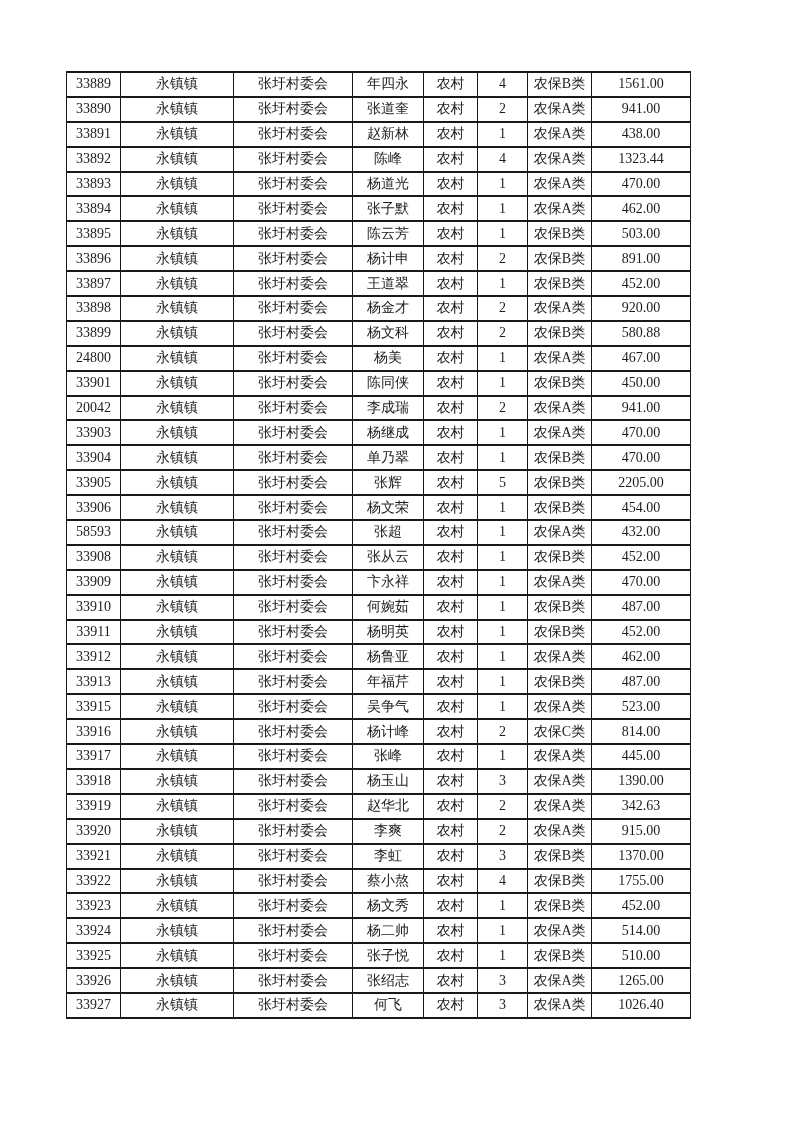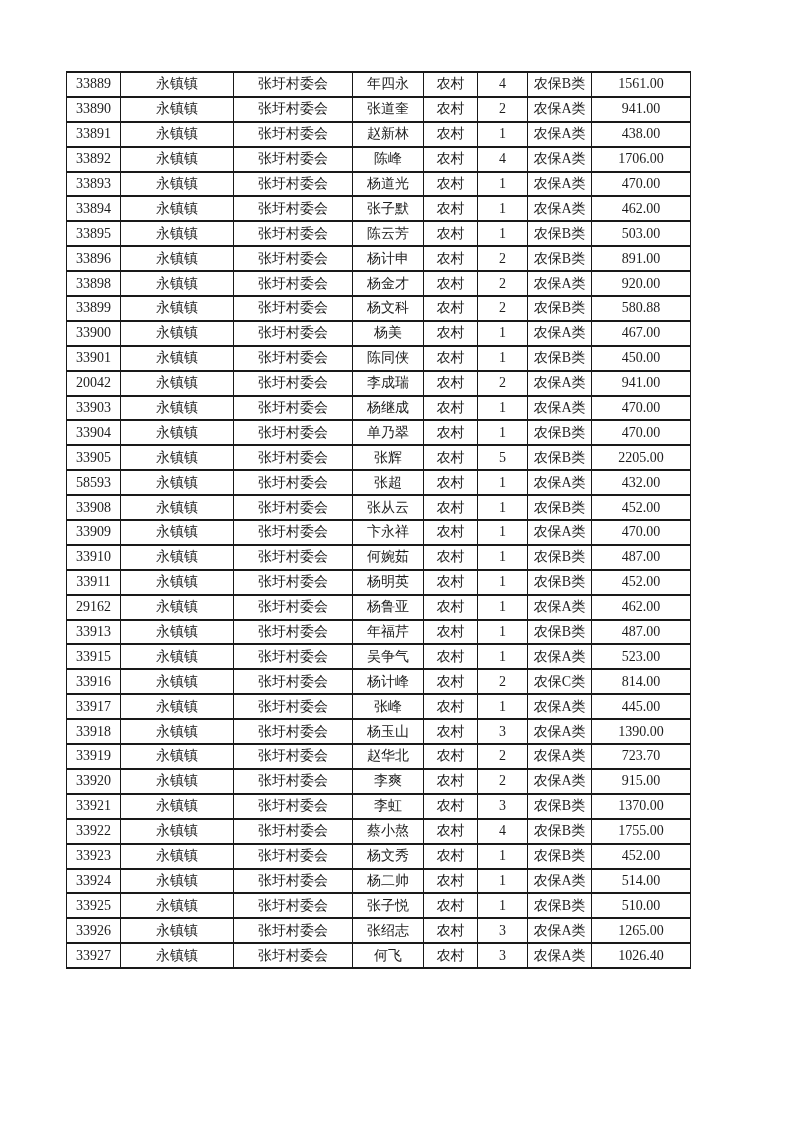--- a/index.html
+++ b/index.html
@@ -92,21 +92,21 @@
             <td>438.00</td>
           </tr>
           <tr>
             <td>33892</td>
             <td>永镇镇</td>
             <td>张圩村委会</td>
             <td>陈峰</td>
             <td>农村</td>
             <td>4</td>
             <td>农保A类</td>
-            <td>1706.00</td>
+            <td>1323.44</td>
           </tr>
           <tr>
             <td>33893</td>
             <td>永镇镇</td>
             <td>张圩村委会</td>
             <td>杨道光</td>
             <td>农村</td>
             <td>1</td>
             <td>农保A类</td>
             <td>470.00</td>
@@ -135,41 +135,51 @@
             <td>33896</td>
             <td>永镇镇</td>
             <td>张圩村委会</td>
             <td>杨计申</td>
             <td>农村</td>
             <td>2</td>
             <td>农保B类</td>
             <td>891.00</td>
           </tr>
           <tr>
+            <td>33897</td>
+            <td>永镇镇</td>
+            <td>张圩村委会</td>
+            <td>王道翠</td>
+            <td>农村</td>
+            <td>1</td>
+            <td>农保B类</td>
+            <td>452.00</td>
+          </tr>
+          <tr>
             <td>33898</td>
             <td>永镇镇</td>
             <td>张圩村委会</td>
             <td>杨金才</td>
             <td>农村</td>
             <td>2</td>
             <td>农保A类</td>
             <td>920.00</td>
           </tr>
           <tr>
             <td>33899</td>
             <td>永镇镇</td>
             <td>张圩村委会</td>
             <td>杨文科</td>
             <td>农村</td>
             <td>2</td>
             <td>农保B类</td>
             <td>580.88</td>
           </tr>
           <tr>
-            <td>33900</td>
+            <td>24800</td>
             <td>永镇镇</td>
             <td>张圩村委会</td>
             <td>杨美</td>
             <td>农村</td>
             <td>1</td>
             <td>农保A类</td>
             <td>467.00</td>
           </tr>
           <tr>
             <td>33901</td>
@@ -215,20 +225,30 @@
             <td>33905</td>
             <td>永镇镇</td>
             <td>张圩村委会</td>
             <td>张辉</td>
             <td>农村</td>
             <td>5</td>
             <td>农保B类</td>
             <td>2205.00</td>
           </tr>
           <tr>
+            <td>33906</td>
+            <td>永镇镇</td>
+            <td>张圩村委会</td>
+            <td>杨文荣</td>
+            <td>农村</td>
+            <td>1</td>
+            <td>农保B类</td>
+            <td>454.00</td>
+          </tr>
+          <tr>
             <td>58593</td>
             <td>永镇镇</td>
             <td>张圩村委会</td>
             <td>张超</td>
             <td>农村</td>
             <td>1</td>
             <td>农保A类</td>
             <td>432.00</td>
           </tr>
           <tr>
@@ -265,21 +285,21 @@
             <td>33911</td>
             <td>永镇镇</td>
             <td>张圩村委会</td>
             <td>杨明英</td>
             <td>农村</td>
             <td>1</td>
             <td>农保B类</td>
             <td>452.00</td>
           </tr>
           <tr>
-            <td>29162</td>
+            <td>33912</td>
             <td>永镇镇</td>
             <td>张圩村委会</td>
             <td>杨鲁亚</td>
             <td>农村</td>
             <td>1</td>
             <td>农保A类</td>
             <td>462.00</td>
           </tr>
           <tr>
             <td>33913</td>
@@ -332,21 +352,21 @@
             <td>1390.00</td>
           </tr>
           <tr>
             <td>33919</td>
             <td>永镇镇</td>
             <td>张圩村委会</td>
             <td>赵华北</td>
             <td>农村</td>
             <td>2</td>
             <td>农保A类</td>
-            <td>723.70</td>
+            <td>342.63</td>
           </tr>
           <tr>
             <td>33920</td>
             <td>永镇镇</td>
             <td>张圩村委会</td>
             <td>李爽</td>
             <td>农村</td>
             <td>2</td>
             <td>农保A类</td>
             <td>915.00</td>

